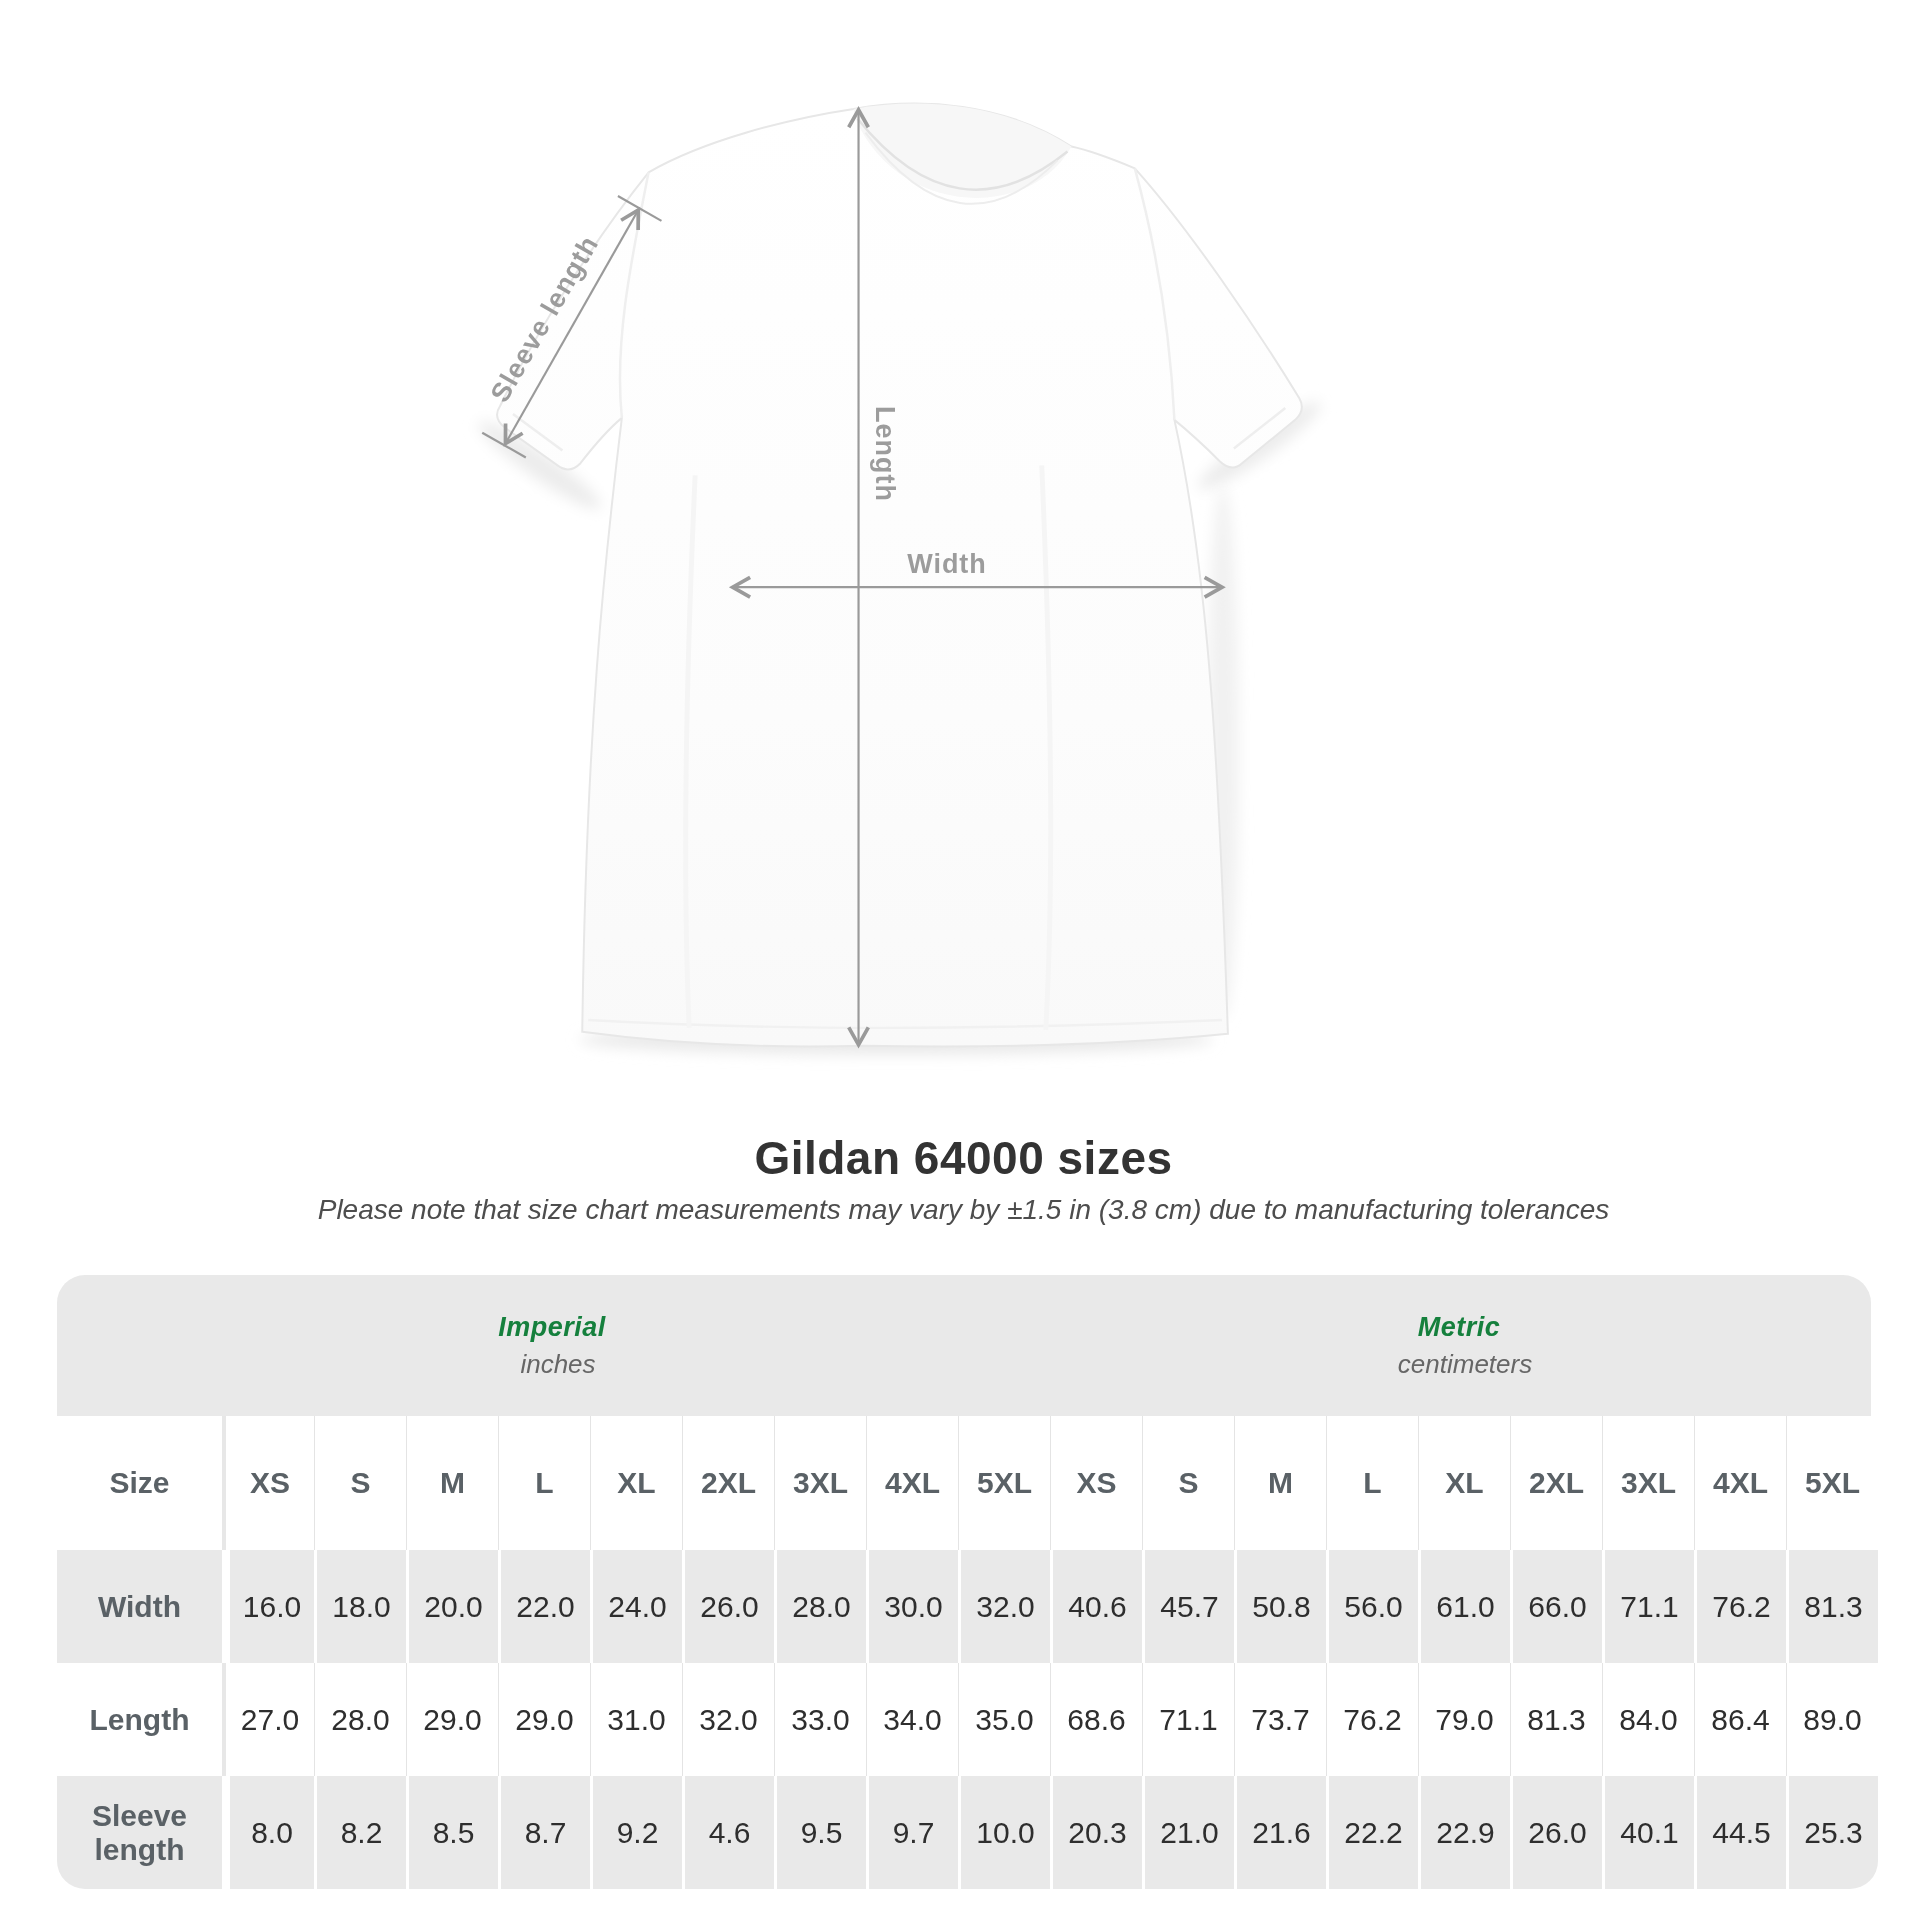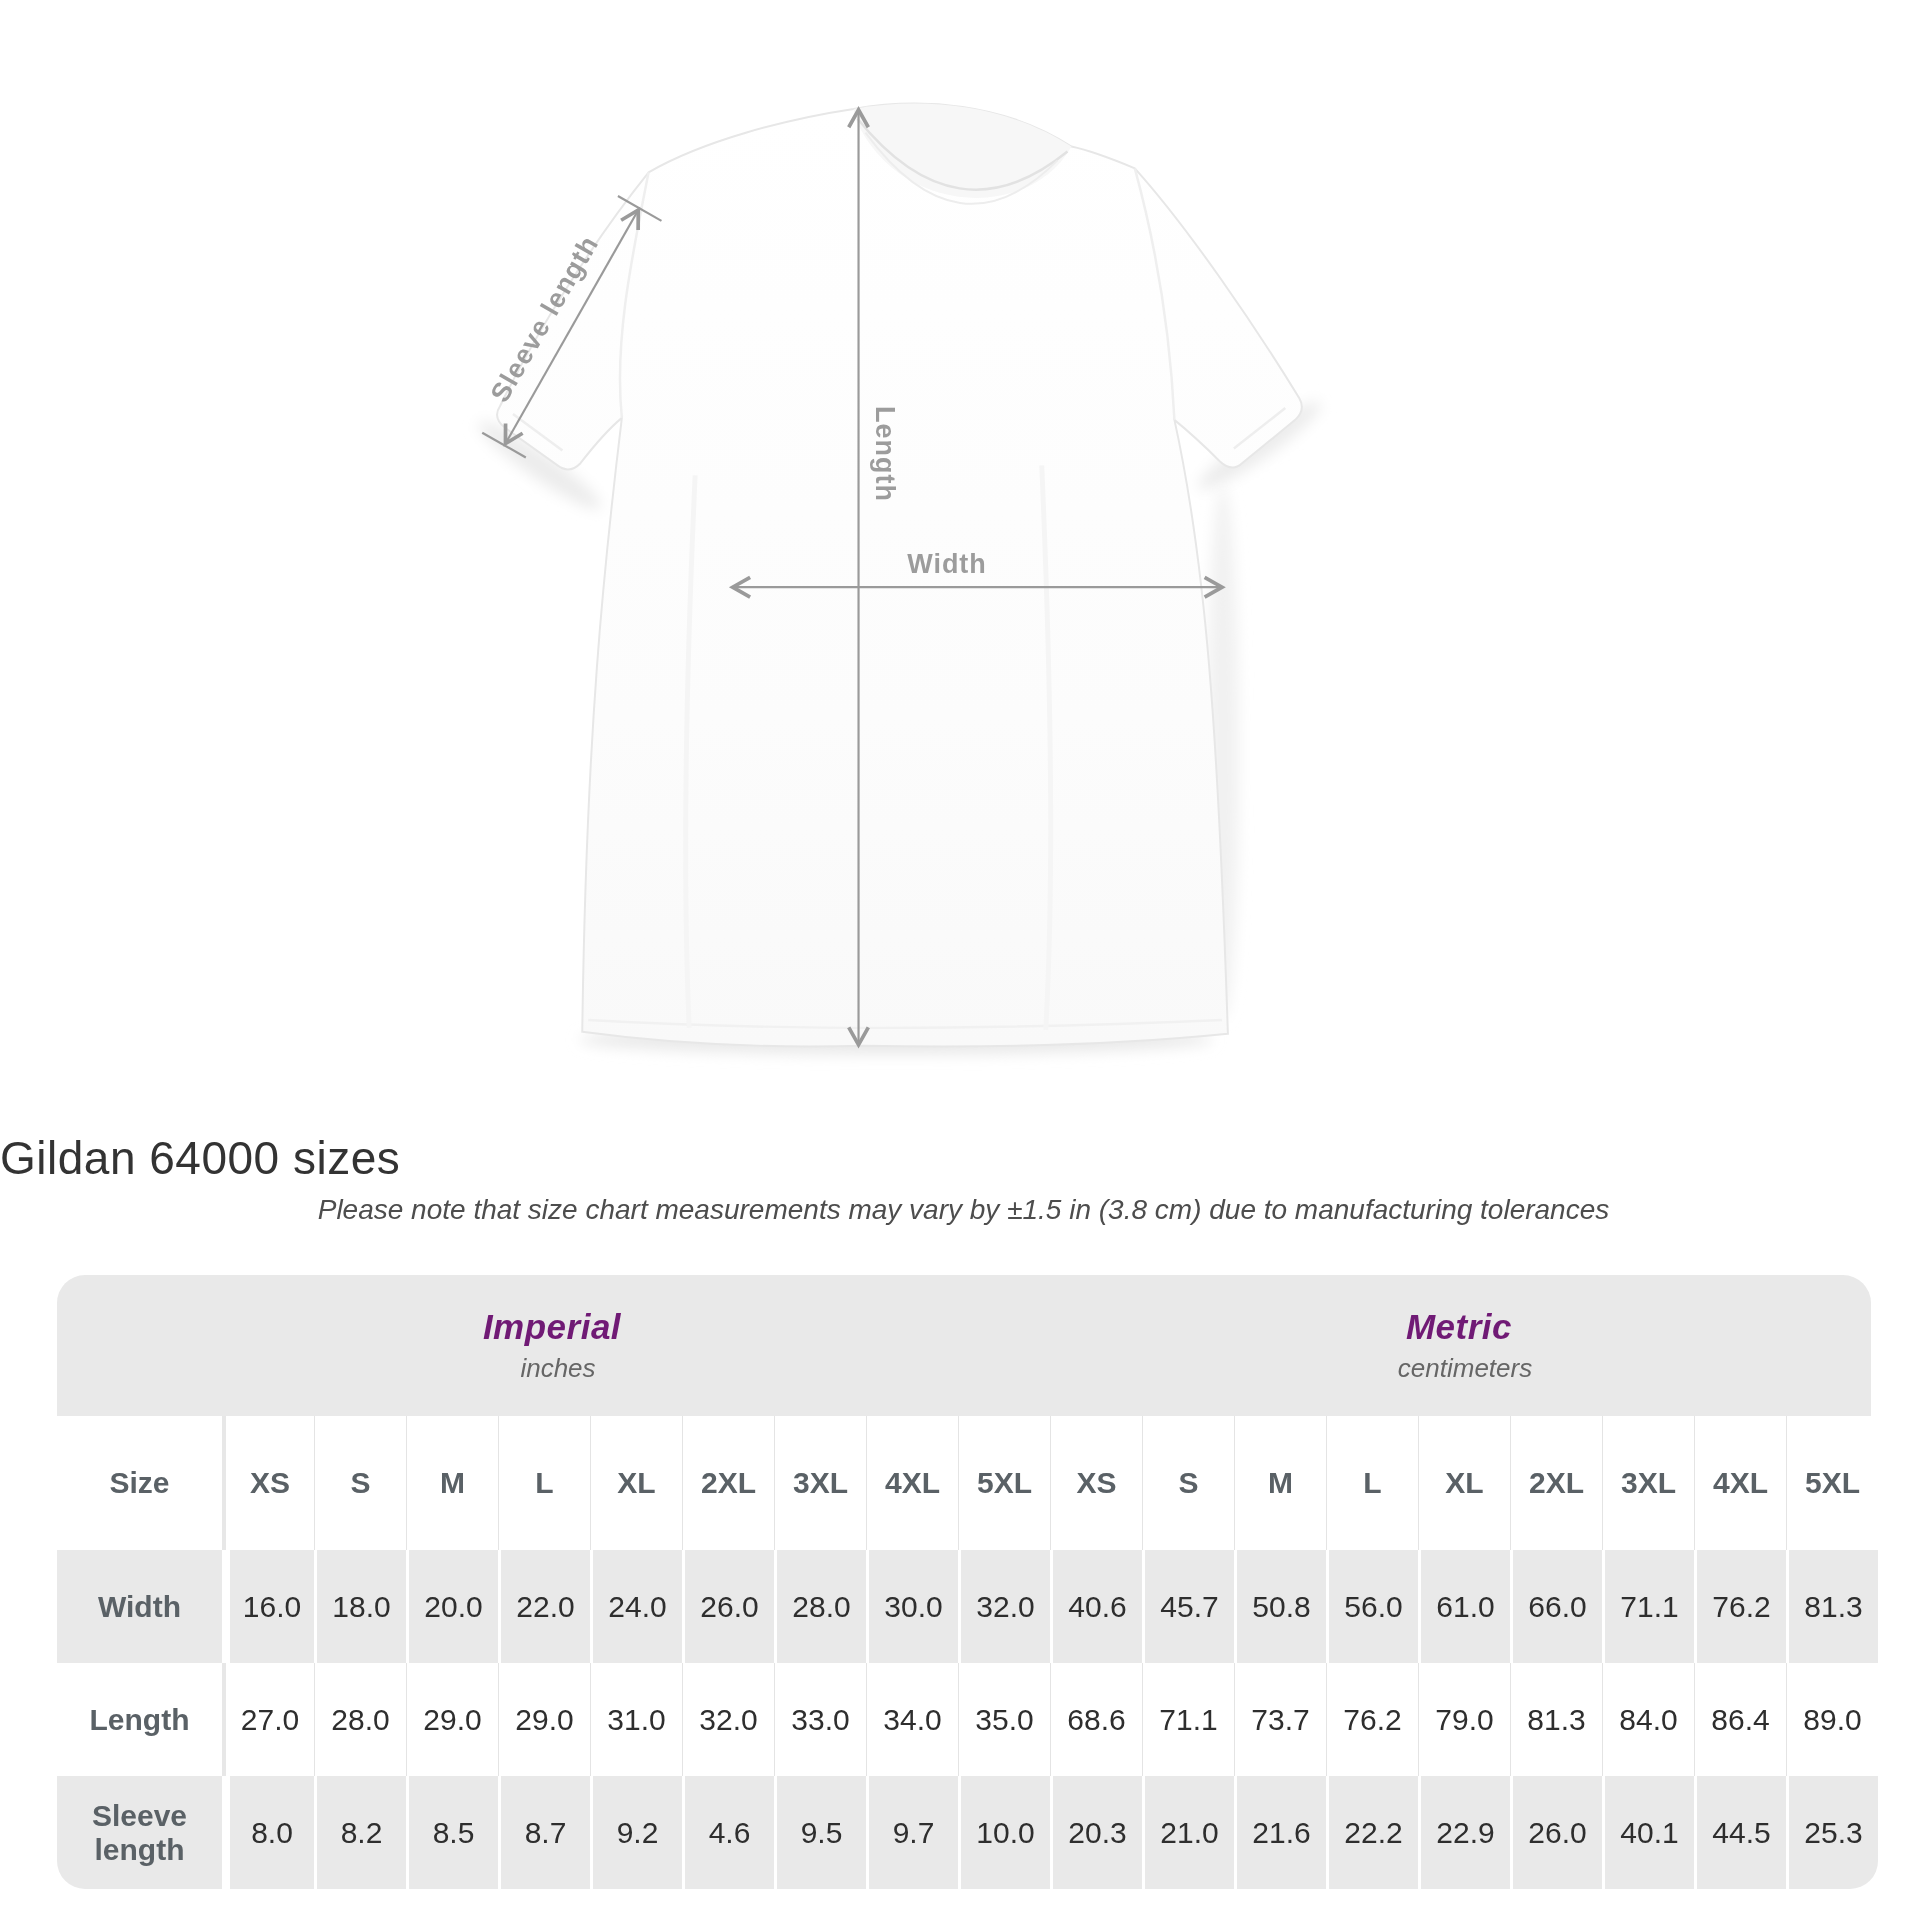--- a/index.html
+++ b/index.html
@@ -12,37 +12,37 @@
   .diagram-svg{position:absolute;left:0;top:0;width:1927px;height:1927px;}
   .anno{
     position:absolute;color:#9c9c9c;font-weight:bold;font-size:27px;letter-spacing:1px;
     white-space:nowrap;transform:translate(-50%,-50%);
   }
   .anno.rot90{transform:translate(-50%,-50%) rotate(90deg);}
   .anno.rotSleeve{transform:translate(-50%,-50%) rotate(-60deg);}
 
   
   .chart-title{
-    position:absolute;left:0;top:1131px;width:100%;text-align:left;
-    font-size:46px;font-weight:normal;color:#333333;letter-spacing:0.5px;
+    position:absolute;left:0;top:1131px;width:100%;text-align:center;
+    font-size:46px;font-weight:bold;color:#333333;letter-spacing:0.5px;
   }
   .chart-subtitle{
     position:absolute;left:0;top:1194px;width:100%;text-align:center;
     font-size:28px;font-style:italic;color:#4d4d4d;
   }
 
   
   .table-wrap{position:absolute;left:57px;top:1275px;width:1814px;}
   .unit-header{
     display:flex;height:141px;background:#e9e9e9;border-radius:28px 28px 0 0;
   }
   .unit-pane{display:flex;flex-direction:column;align-items:center;justify-content:center;gap:6px;}
   .unit-pane.imperial{width:990px;}
   .unit-pane.metric{flex:1;}
-  .unit-label{font-size:35px;font-weight:bold;font-style:italic;color:#701a75;letter-spacing:0.5px;}
+  .unit-label{font-size:27px;font-weight:bold;font-style:italic;color:#15803d;letter-spacing:0.5px;}
   .unit-sublabel{font-size:26px;font-style:italic;color:#666666;margin-left:12px;}
 
   table.size-table{
     width:1814px;table-layout:fixed;border-collapse:separate;border-spacing:0;
   }
   .size-table col.c-label{width:165px;}
   .size-table col.c-data{width:92px;}
   .size-table th,.size-table td{
     padding:0;text-align:center;vertical-align:middle;font-size:30px;
   }

